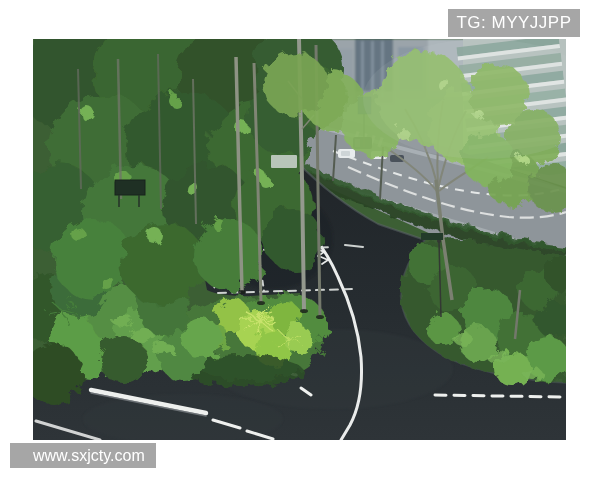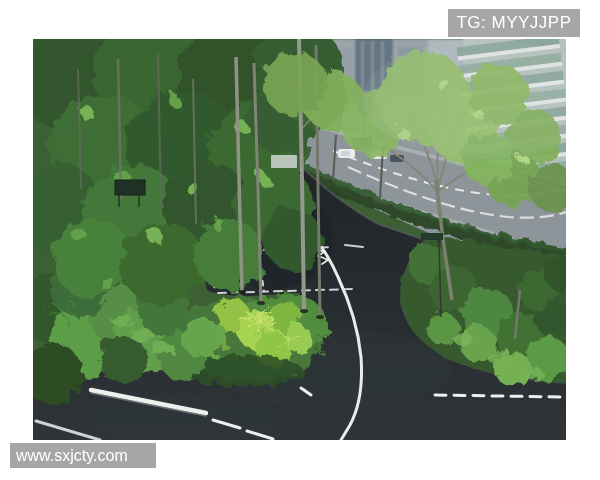--- a/index.html
+++ b/index.html
@@ -3,21 +3,21 @@
 <meta charset="utf-8">
 <style>
   html,body{margin:0;padding:0;}
   .page{position:relative;width:600px;height:480px;background:var(--background,#fff);
         font-family:"Liberation Sans",sans-serif;overflow:hidden;}
   .photo{position:absolute;left:33px;top:39px;width:533px;height:401px;overflow:hidden;background:#2e4f28;}
   .photo svg{display:block;width:100%;height:100%;}
   .wm{position:absolute;background:var(--watermark-bg,#a6a6a6);color:var(--watermark-text,#ffffff);
       display:flex;align-items:center;box-sizing:border-box;}
   .wm-top{left:448px;top:9px;width:132px;height:28px;font-size:17px;letter-spacing:.5px;justify-content:center;}
-  .wm-bottom{left:10px;top:443px;width:146px;height:25px;font-size:16px;padding-left:6px;}
+  .wm-bottom{left:10px;top:443px;width:146px;height:25px;font-size:16px;padding-left:23px;}
 </style>
 </head>
 <body>
 
 <div class="page">
 
   <div class="photo">
     <svg viewBox="0 0 533 401" preserveAspectRatio="none">
       <defs>
         <linearGradient id="asphGrad" x1="0" y1="0" x2="0" y2="1">

